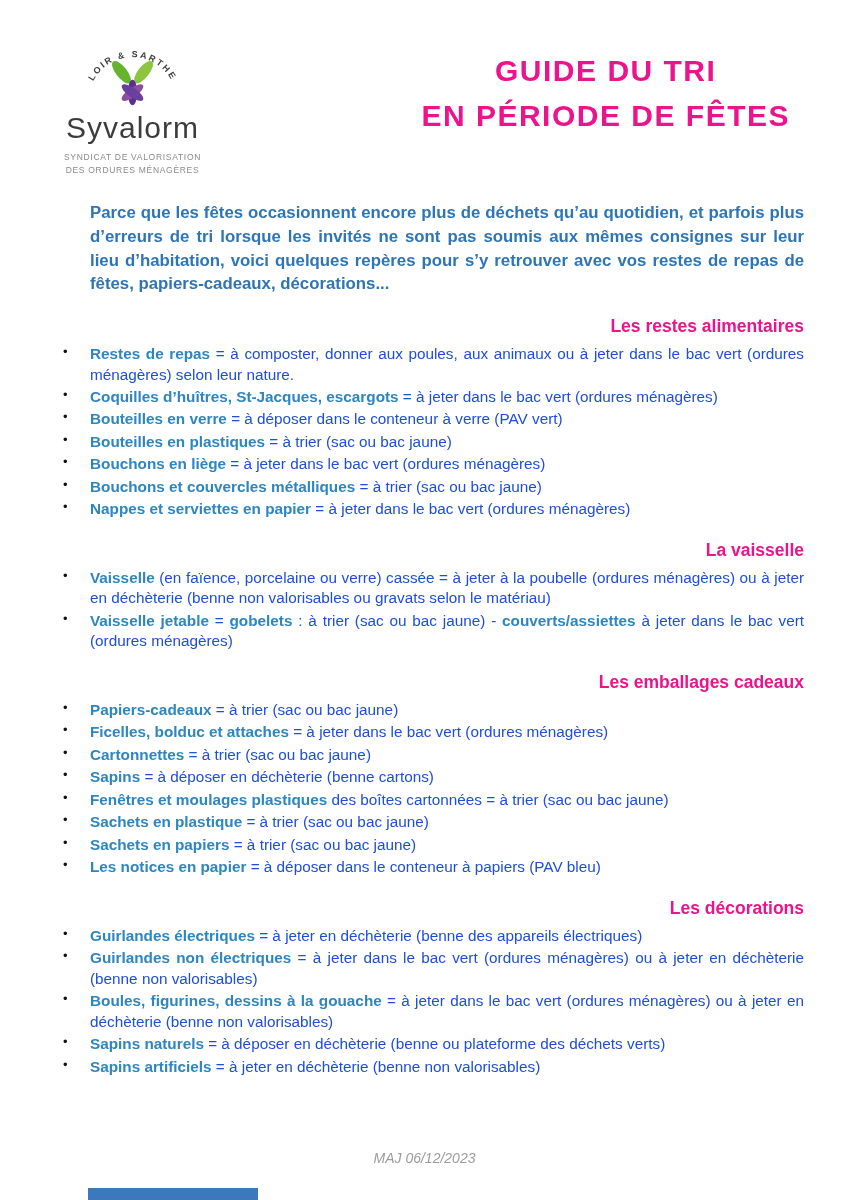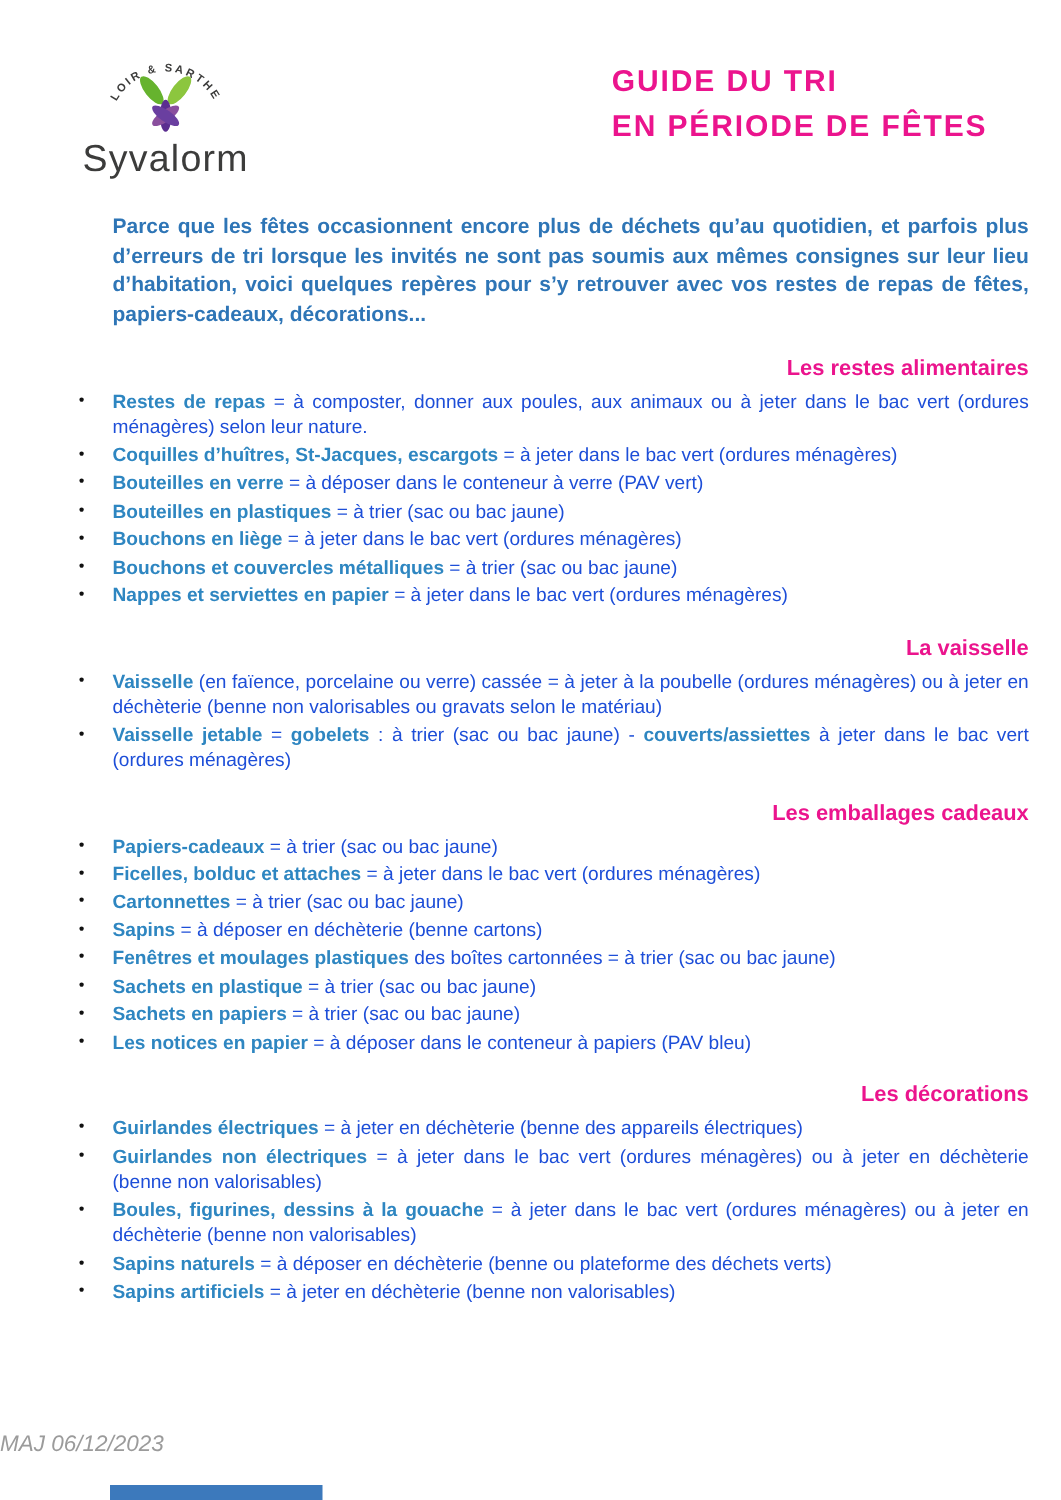--- a/index.html
+++ b/index.html
@@ -18,30 +18,30 @@
   .page{
     width:849px;height:1200px;position:relative;background:#fff;overflow:hidden;
     font-family:"Liberation Sans",sans-serif;color:#1a1a1a;
   }
   .header{display:flex;justify-content:space-between;align-items:flex-start;padding:28px 59px 0 30px;}
   .logo{width:205px;text-align:center;}
   .logo-mark{display:block;margin:0 auto;}
   .wordmark{font-size:30px;color:#3c3c3b;letter-spacing:1px;font-weight:400;margin-top:-2px;}
   .logo-subwrap{margin-top:6px;}
   .logo-sub{font-size:8.5px;color:#8a8a8a;letter-spacing:.7px;line-height:1.55;}
-  .title{text-align:left;padding-top:20px;font-size:24px;font-weight:bold;color:var(--accent-pink);line-height:1.5;letter-spacing:1.5px;}
-  .content{padding:0 26px 0 90px;margin-top:24px;}
+  .title{text-align:center;padding-top:20px;font-size:30px;font-weight:bold;color:var(--accent-pink);line-height:1.5;letter-spacing:1.5px;}
+  .content{padding:0 45px 0 90px;margin-top:24px;}
   .intro{margin-top:20px;color:var(--intro-blue);font-weight:bold;font-size:16.8px;line-height:1.41;text-align:justify;}
   .section-heading{margin:20px 0 7px;color:var(--accent-pink);font-size:17.5px;font-weight:bold;text-align:right;}
   .bullet-list{list-style:none;margin:0;padding:0;}
   .bullet-list li{position:relative;margin:0 0 2px 0;font-size:15.3px;line-height:1.34;text-align:justify;}
   .bullet{position:absolute;left:-27px;top:-1px;font-size:13px;color:#111;}
   .lead{color:var(--lead-blue);font-weight:bold;}
   .normal{color:#1d4ed8;}
-  .footer-note{position:absolute;left:0;right:0;bottom:34px;font-style:italic;font-size:18px;color:#9b9b9b;}
+  .footer-note{position:absolute;left:0;right:0;bottom:34px;text-align:center;font-style:italic;font-size:14px;color:#9b9b9b;}
   .footer-bar{position:absolute;left:88px;bottom:0;width:170px;height:12px;background:var(--bar-blue);}
 </style>
 </head>
 <body>
 
 <div class="page">
 
   <header class="header">
     <div class="logo">
       <svg class="logo-mark" width="145" height="85" viewBox="0 0 170 100" aria-hidden="true">
@@ -53,20 +53,24 @@
         </text>
         <g>
           <ellipse cx="72" cy="52" rx="6.5" ry="16" transform="rotate(-38 72 52)" style="fill:var(--logo-green-1)"></ellipse>
           <ellipse cx="98" cy="52" rx="6.5" ry="16" transform="rotate(38 98 52)" style="fill:var(--logo-green-2)"></ellipse>
           <ellipse cx="85" cy="76" rx="5.5" ry="15" style="fill:var(--logo-purple-1)"></ellipse>
           <ellipse cx="85" cy="76" rx="5.5" ry="15" transform="rotate(55 85 76)" style="fill:var(--logo-purple-2)"></ellipse>
           <ellipse cx="85" cy="76" rx="5.5" ry="15" transform="rotate(-55 85 76)" style="fill:var(--logo-purple-3)"></ellipse>
         </g>
       </svg>
       <div class="wordmark">Syvalorm</div>
+      <div class="logo-subwrap">
+        <div class="logo-sub">SYNDICAT DE VALORISATION</div>
+        <div class="logo-sub">DES ORDURES MÉNAGÈRES</div>
+      </div>
     </div>
 
     <div class="title">
       <div>GUIDE DU TRI</div>
       <div>EN PÉRIODE DE FÊTES</div>
     </div>
   </header>
 
   <main class="content">
     <p class="intro">Parce que les fêtes occasionnent encore plus de déchets qu’au quotidien, et parfois plus d’erreurs de tri lorsque les invités ne sont pas soumis aux mêmes consignes sur leur lieu d’habitation, voici quelques repères pour s’y retrouver avec vos restes de repas de fêtes, papiers-cadeaux, décorations...</p>

